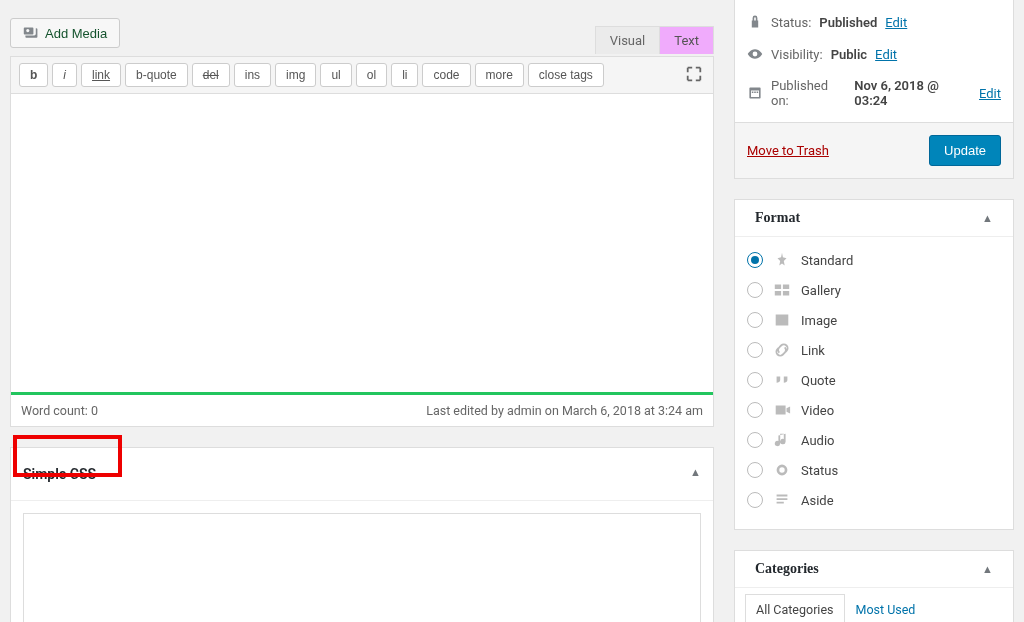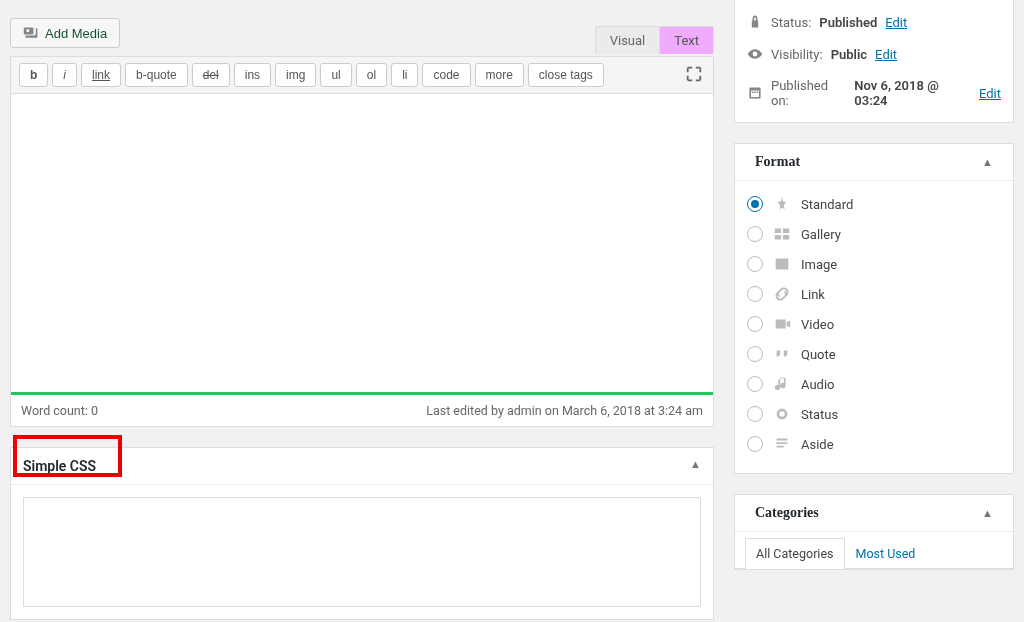--- a/index.html
+++ b/index.html
@@ -24,21 +24,21 @@
 .tb-btn.u { text-decoration: underline; }
 .tb-btn.strike { text-decoration: line-through; }
 .fullscreen-ic { position: absolute; right: 10px; top: 8px; width: 18px; height: 18px; cursor: pointer; }
 .fullscreen-ic svg { width: 18px; height: 18px; stroke: #666; fill: none; stroke-width: 2; }
 
 .editor-area { height: 298px; background: #fff; }
 .editor-footer { border-top: 3px solid #22c55e; padding: 8px 10px; display: flex; justify-content: space-between; font-size: 12.5px; color: #666; background: #fff; }
 
 
 .postbox { background: #fff; border: 1px solid #ddd; margin-top: 20px; }
-.postbox-header { padding: 10px 12px; display: flex; justify-content: space-between; border-bottom: 1px solid #eee; }
+.postbox-header { padding: 18px 12px; display: flex; justify-content: space-between; border-bottom: 1px solid #eee; }
 .postbox-header h2 { font-size: 14px; font-weight: 600; color: #23282d; }
 .toggle-ind { font-size: 11px; color: #72777c; cursor: pointer; }
 .css-area { padding: 12px; }
 .css-input { width: 100%; height: 110px; border: 1px solid #ddd; background: #fff; }
 .highlight-box { border: 4px solid #e00; position: absolute; top: 435px; left: 13px; width: 109px; height: 42px; pointer-events: none; }
 
 
 .side-box { background: #fff; border: 1px solid #ddd; margin-bottom: 20px; }
 .side-header { padding: 10px 20px; display: flex; justify-content: space-between; align-items: center; border-bottom: 1px solid #eee; font-family: Liberation Serif, serif; }
 .side-header h3 { font-size: 14px; font-weight: 600; color: #23282d; }
@@ -144,20 +144,24 @@
         </div>
         <div class="pub-row">
           <svg class="pub-ic" viewBox="0 0 20 20">
               <path d="M4 3h12a1 1 0 0 1 1 1v12a1 1 0 0 1-1 1H4a1 1 0 0 1-1-1V4a1 1 0 0 1 1-1zm1 4v8h10V7H5zm1 1h2v2H6V8zm3 0h2v2H9V8zm3 0h2v2h-2V8z"></path>
             </svg>
           <span class="lbl">Published on:</span>
           <span class="val">Nov 6, 2018 @ 03:24</span>
           <a>Edit</a>
         </div>
       </div>
+      <div class="pub-actions">
+        <a class="trash-link">Move to Trash</a>
+        <button class="update-btn">Update</button>
+      </div>
     </div>
 
     <div class="side-box">
       <div class="side-header">
         <h3>Format</h3>
         <span class="toggle-ind">▲</span>
       </div>
       <div class="format-list" id="format-list">
           <div class="format-row">
             <span class="radio checked"></span>
@@ -183,30 +187,30 @@
           <div class="format-row">
             <span class="radio "></span>
   <svg class="fmt-ic" viewBox="0 0 20 20">
               <path d="M7 13a4 4 0 0 1 0-6l2-2a4 4 0 0 1 6 6l-1 1M13 7a4 4 0 0 1 0 6l-2 2a4 4 0 0 1-6-6l1-1" fill="none" stroke="#bbb" stroke-width="2"></path>
             </svg>
   <span>Link</span>
           </div>
           <div class="format-row">
             <span class="radio "></span>
   <svg class="fmt-ic" viewBox="0 0 20 20">
+              <path d="M4 6h4v4c0 2-2 3-4 3V6zm8 0h4v4c0 2-2 3-4 3V6z"></path>
+            </svg>
+  <span>Quote</span>
+          </div>
+          <div class="format-row">
+            <span class="radio "></span>
+  <svg class="fmt-ic" viewBox="0 0 20 20">
               <path d="M3 5h11v10H3zM15 8l4-2v8l-4-2z"></path>
             </svg>
   <span>Video</span>
-          </div>
-          <div class="format-row">
-            <span class="radio "></span>
-  <svg class="fmt-ic" viewBox="0 0 20 20">
-              <path d="M4 6h4v4c0 2-2 3-4 3V6zm8 0h4v4c0 2-2 3-4 3V6z"></path>
-            </svg>
-  <span>Quote</span>
           </div>
           <div class="format-row">
             <span class="radio "></span>
   <svg class="fmt-ic" viewBox="0 0 20 20">
               <path d="M8 3v11a3 3 0 1 1-2-3V5l8-2v9a3 3 0 1 1-2-3V3z"></path>
             </svg>
   <span>Audio</span>
           </div>
           <div class="format-row">
             <span class="radio "></span>

